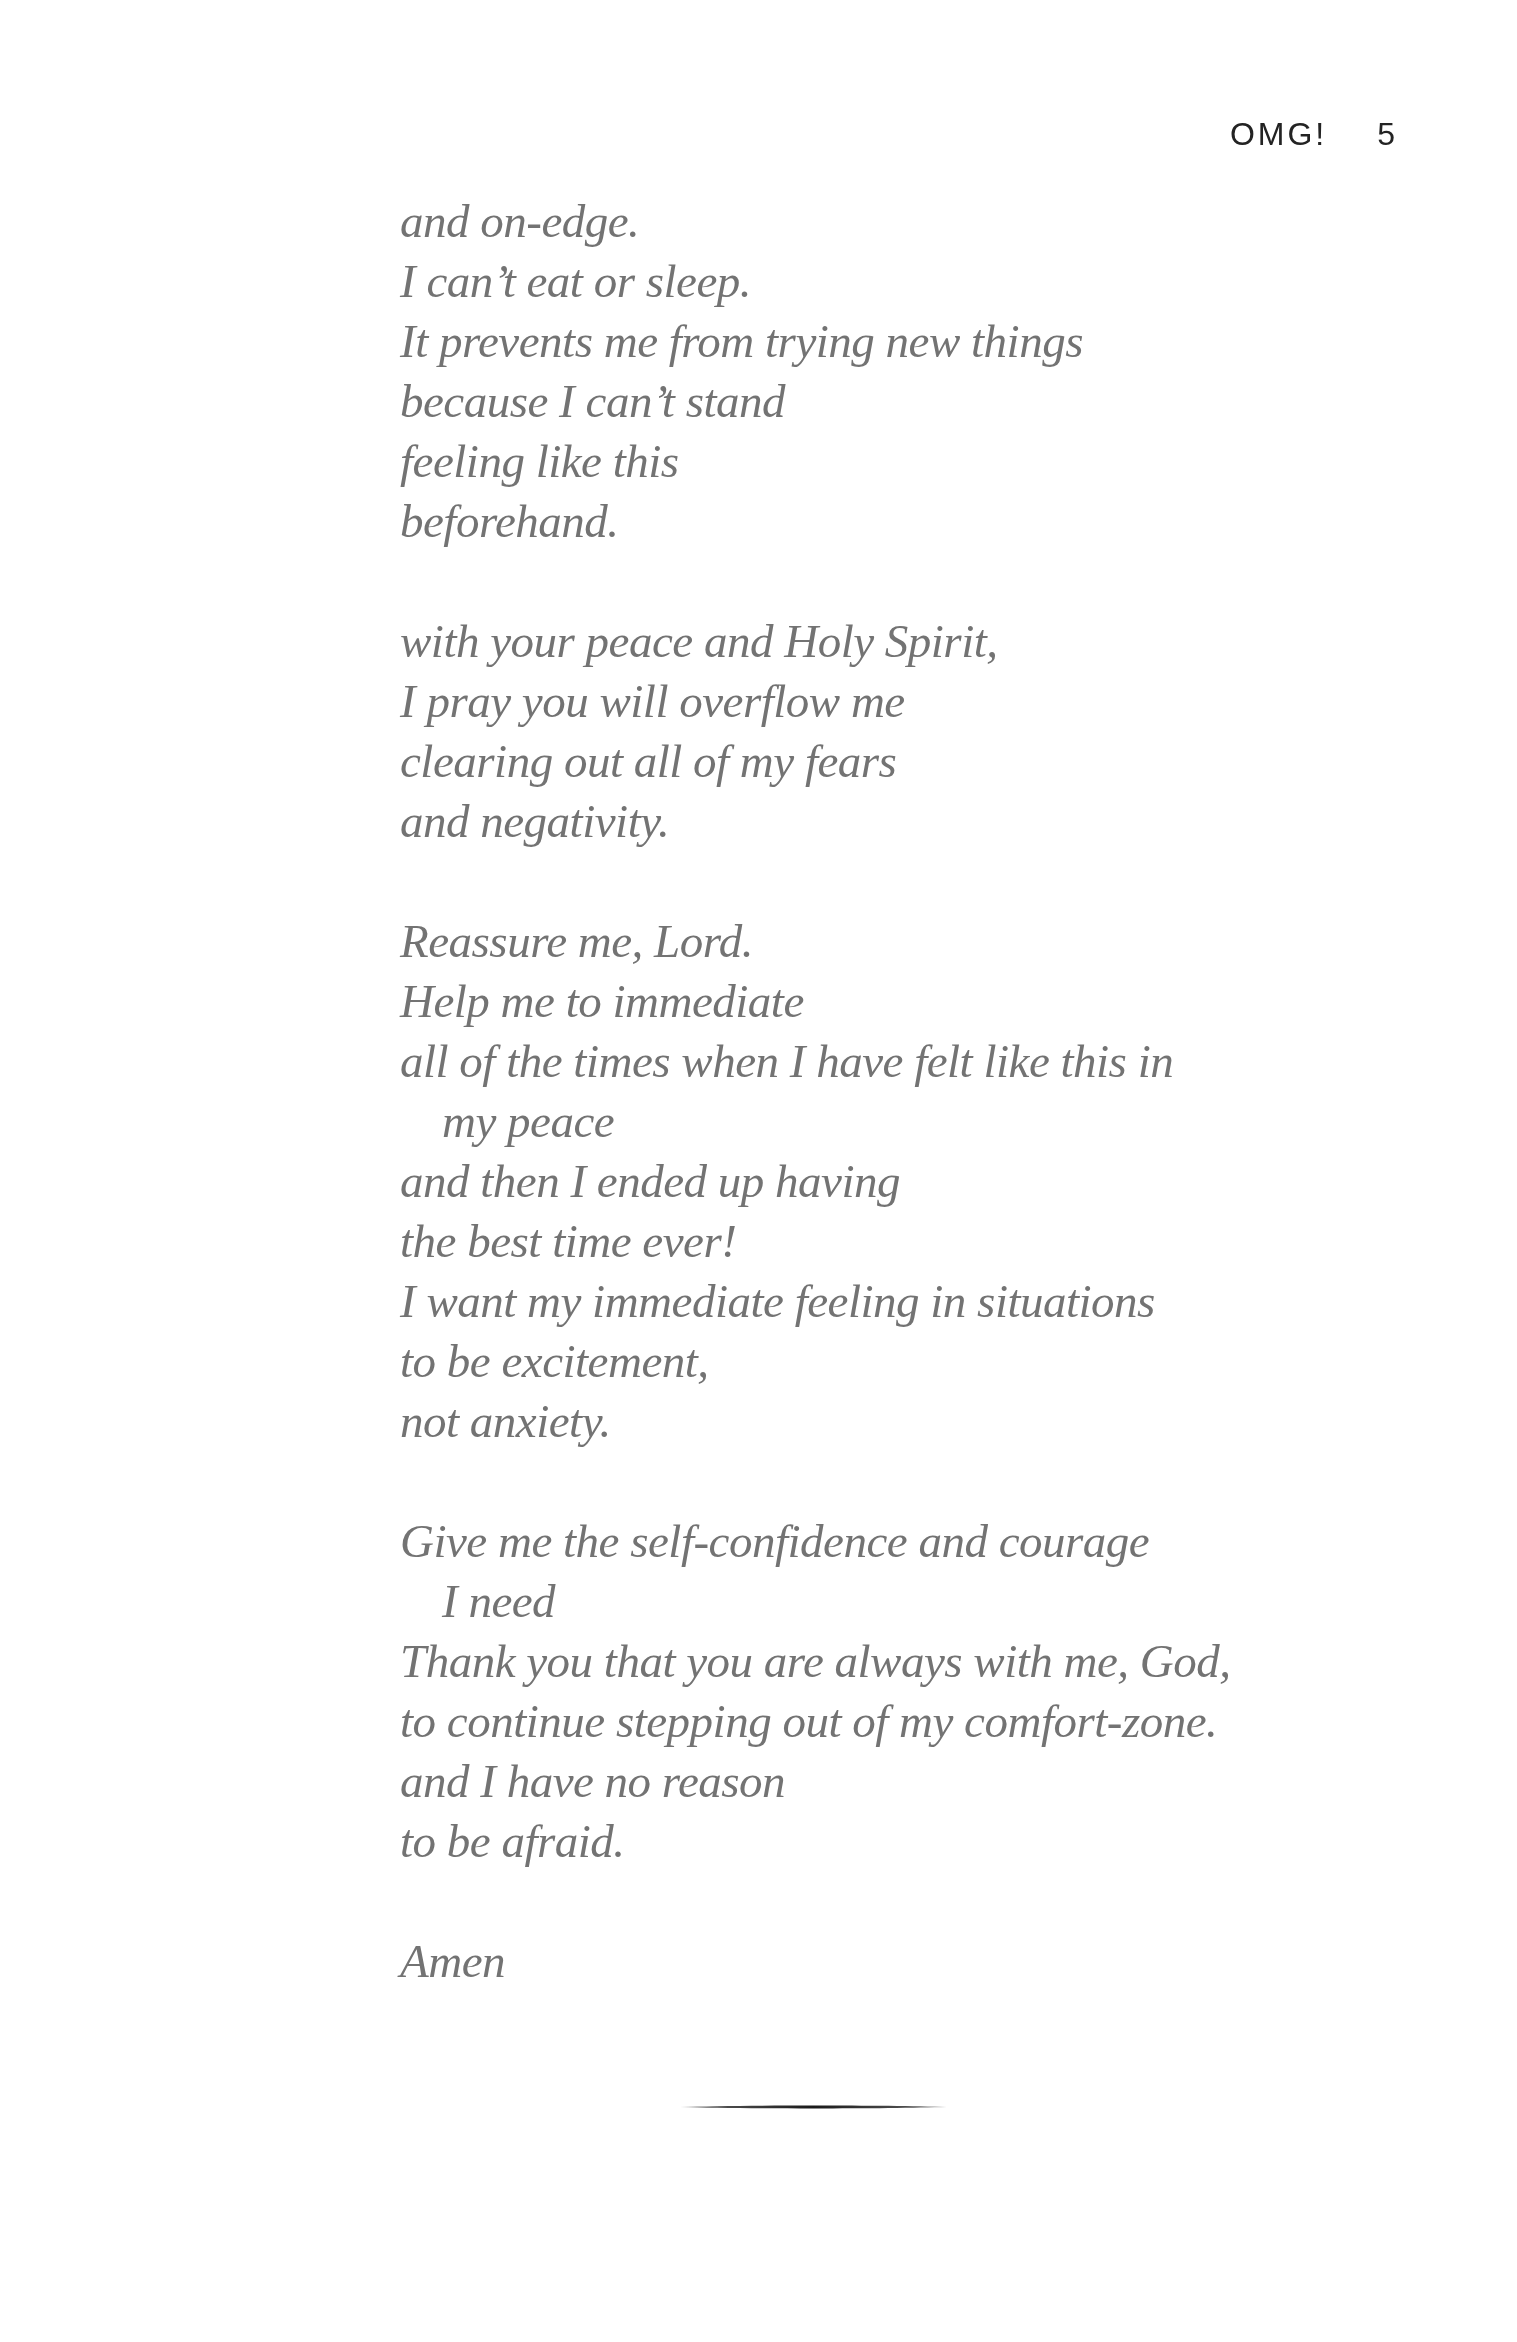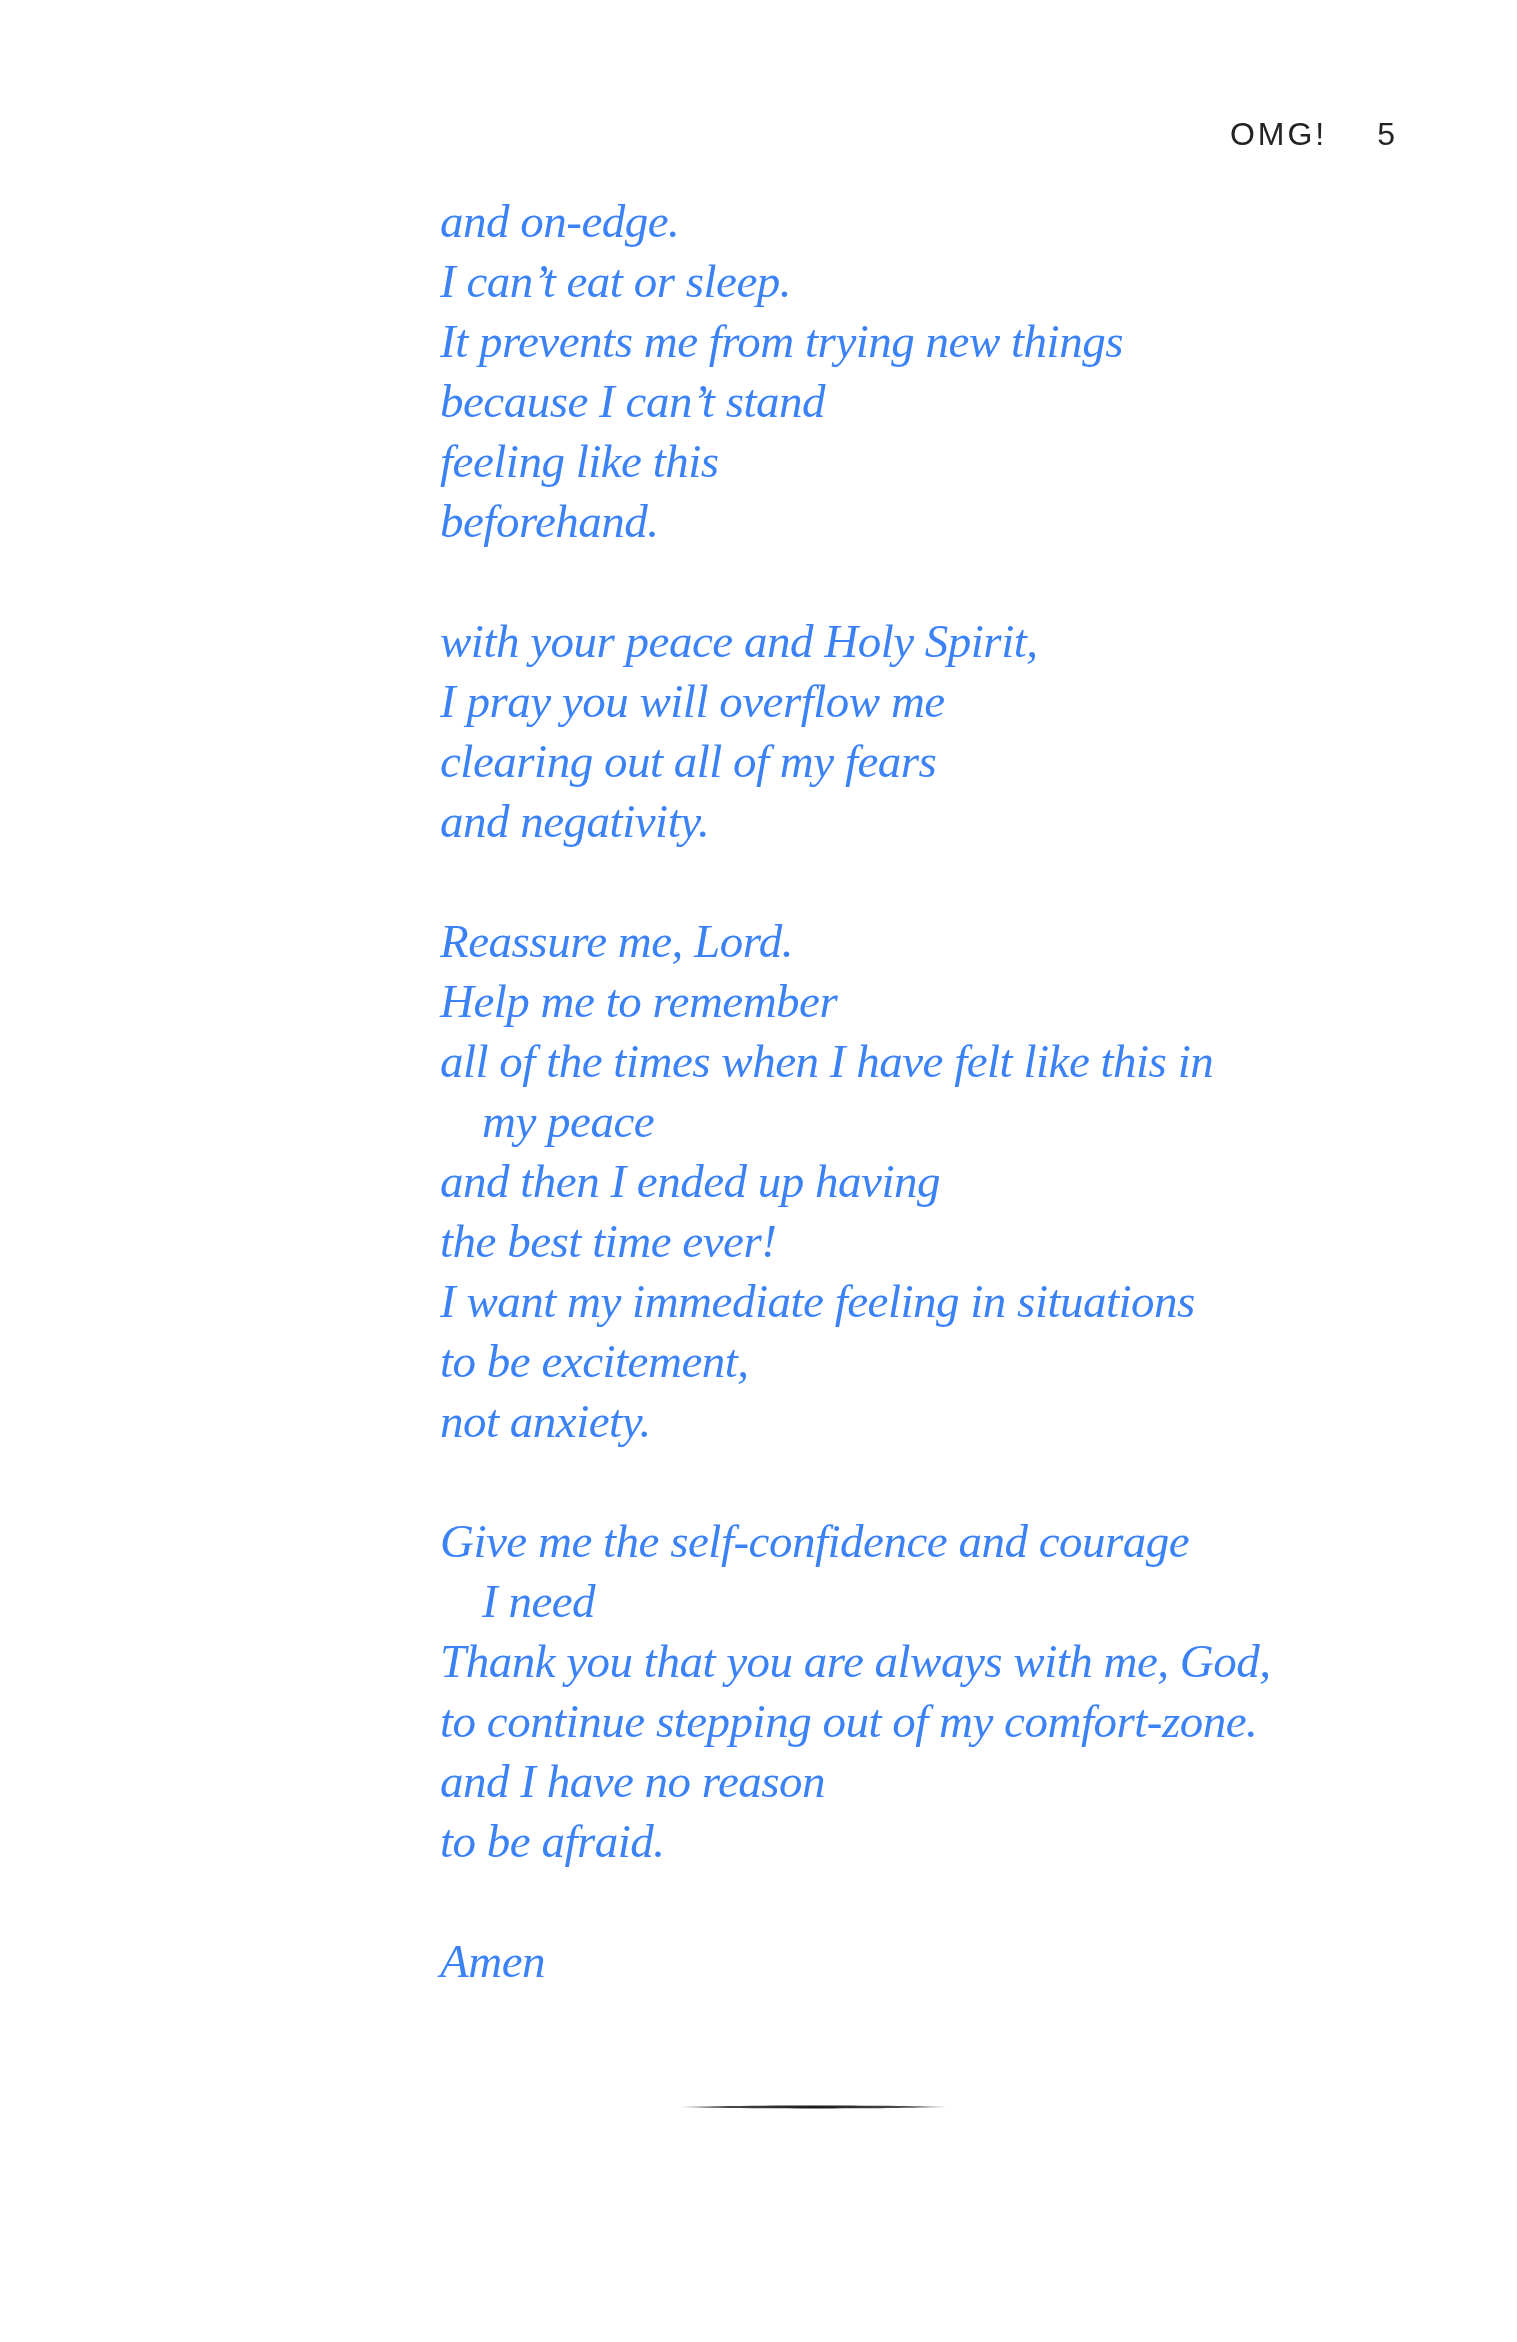--- a/index.html
+++ b/index.html
@@ -32,22 +32,21 @@
   .poem {
     position: absolute;
     left: 400px;
     top: 191px;
     width: 820px;
     font-family: "Liberation Serif", serif;
     font-style: italic;
     font-size: 47px;
     line-height: 60px;
     letter-spacing: -0.5px;
-    color: #3b82f6;
-    margin-left: 40px;
+    color: #737373;
   }
   .stanza {
     margin: 0 0 60px 0;
   }
   .line {
     white-space: nowrap;
   }
   .line.indent {
     padding-left: 42px;
   }
@@ -84,21 +83,21 @@
         <div class="line">beforehand.</div>
       </div>
       <div class="stanza">
         <div class="line">with your peace and Holy Spirit,</div>
         <div class="line">I pray you will overflow me</div>
         <div class="line">clearing out all of my fears</div>
         <div class="line">and negativity.</div>
       </div>
       <div class="stanza">
         <div class="line">Reassure me, Lord.</div>
-        <div class="line">Help me to remember</div>
+        <div class="line">Help me to immediate</div>
         <div class="line">all of the times when I have felt like this in</div>
         <div class="line indent">my peace</div>
         <div class="line">and then I ended up having</div>
         <div class="line">the best time ever!</div>
         <div class="line">I want my immediate feeling in situations</div>
         <div class="line">to be excitement,</div>
         <div class="line">not anxiety.</div>
       </div>
       <div class="stanza">
         <div class="line">Give me the self-confidence and courage</div>

